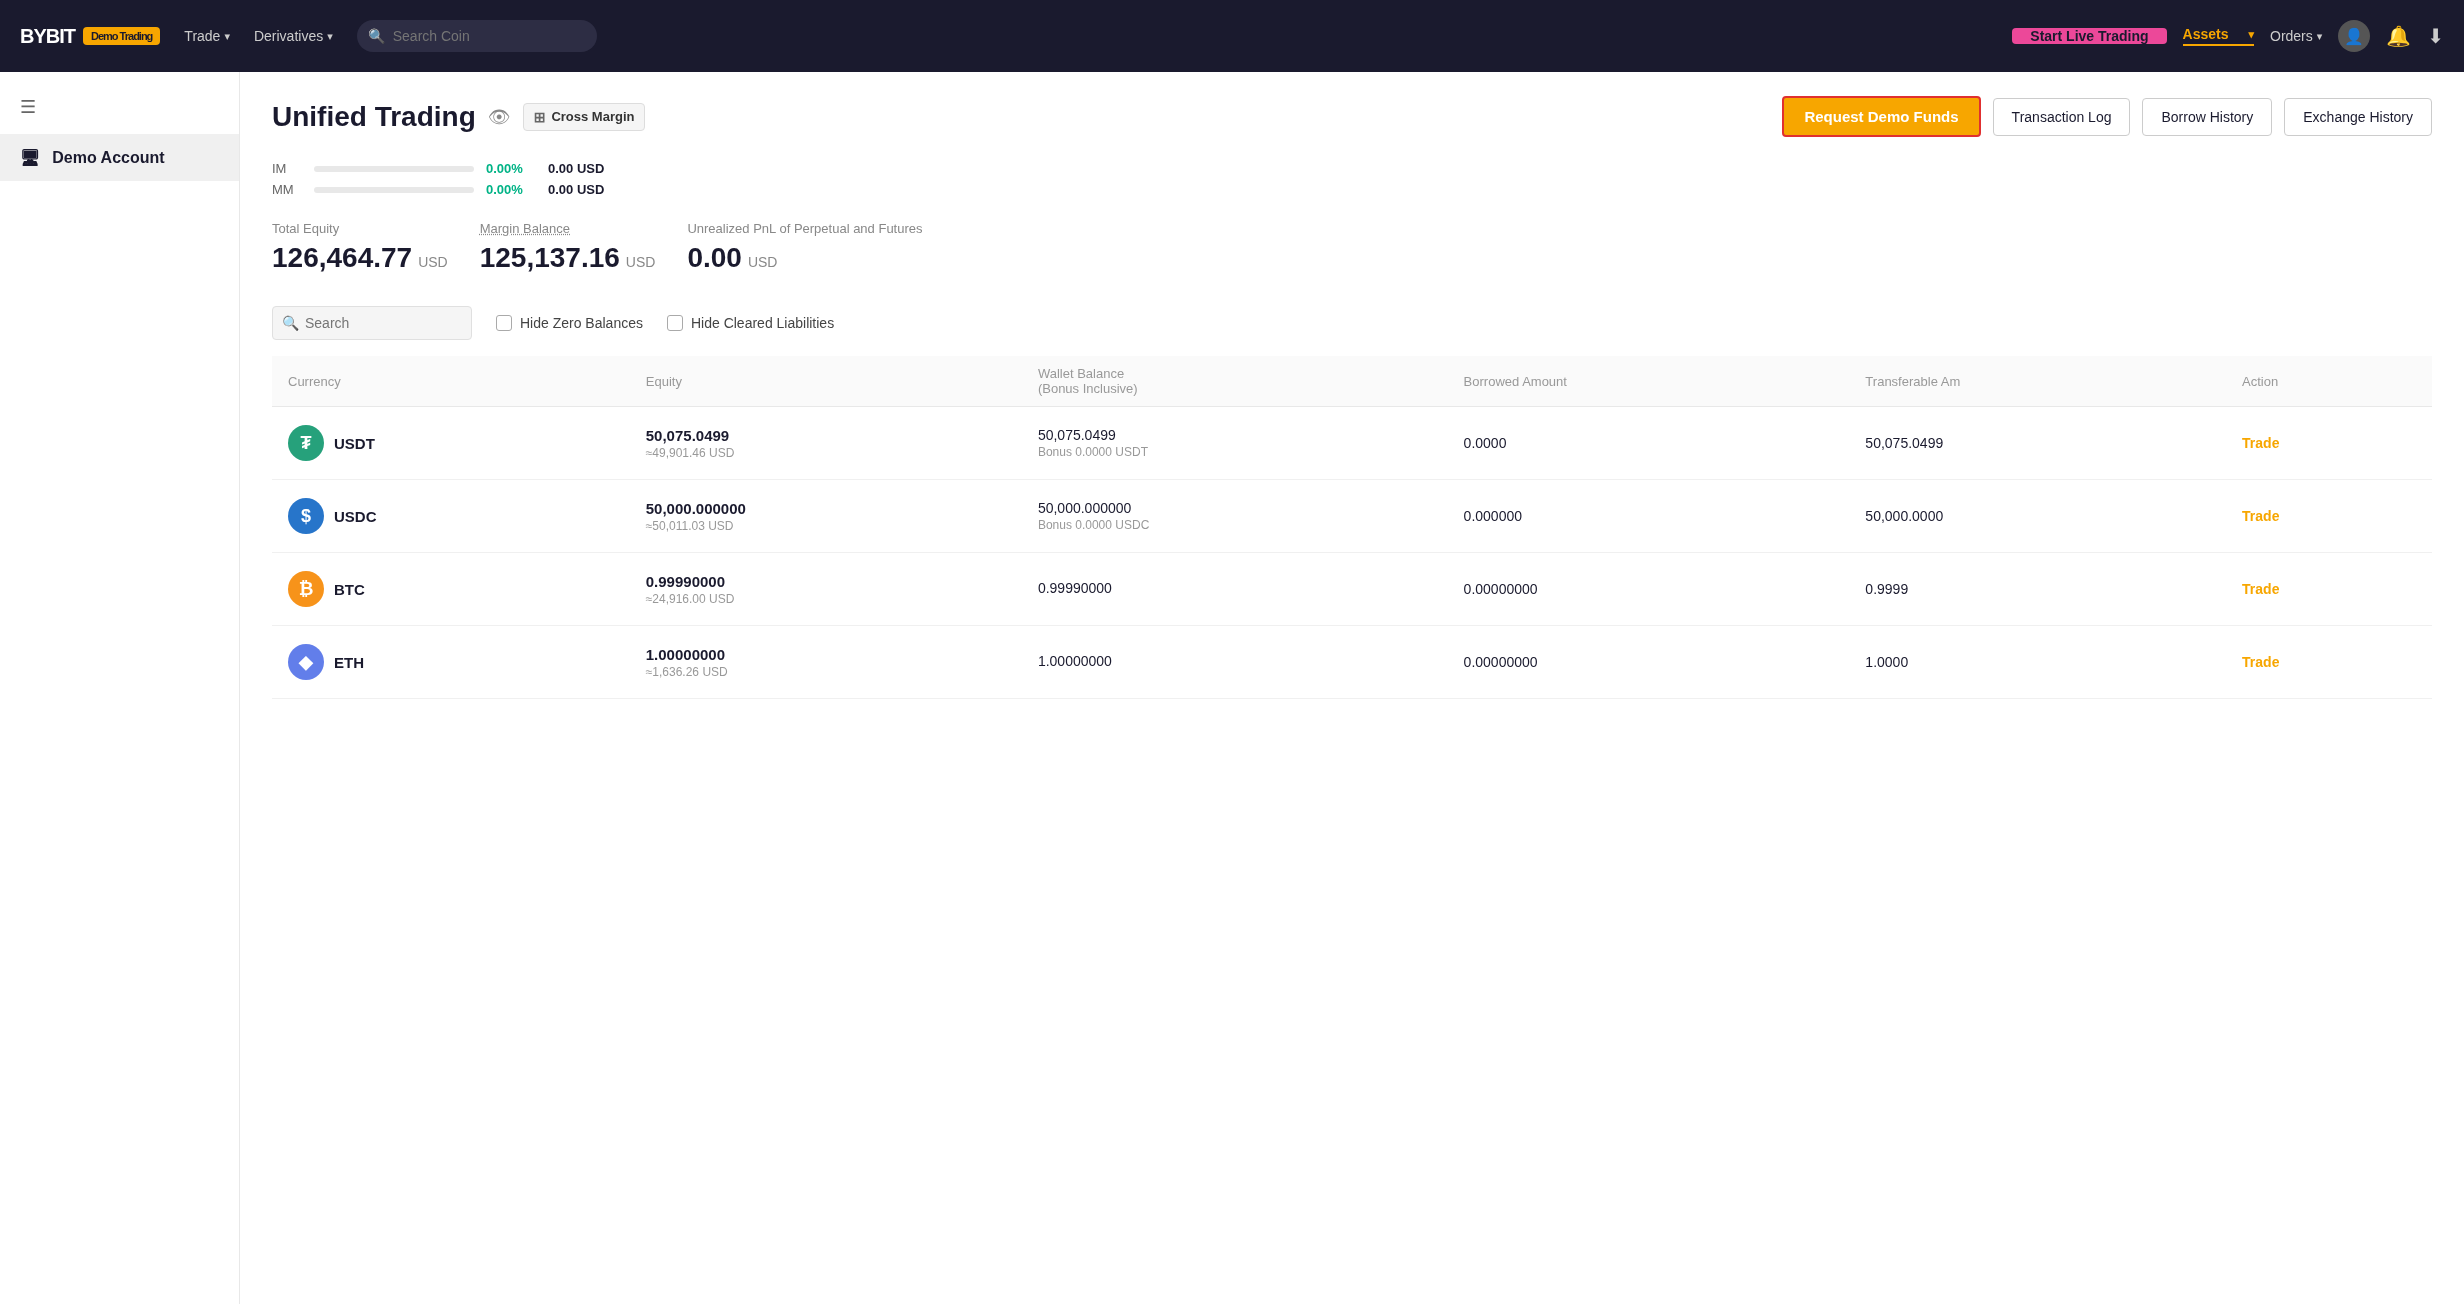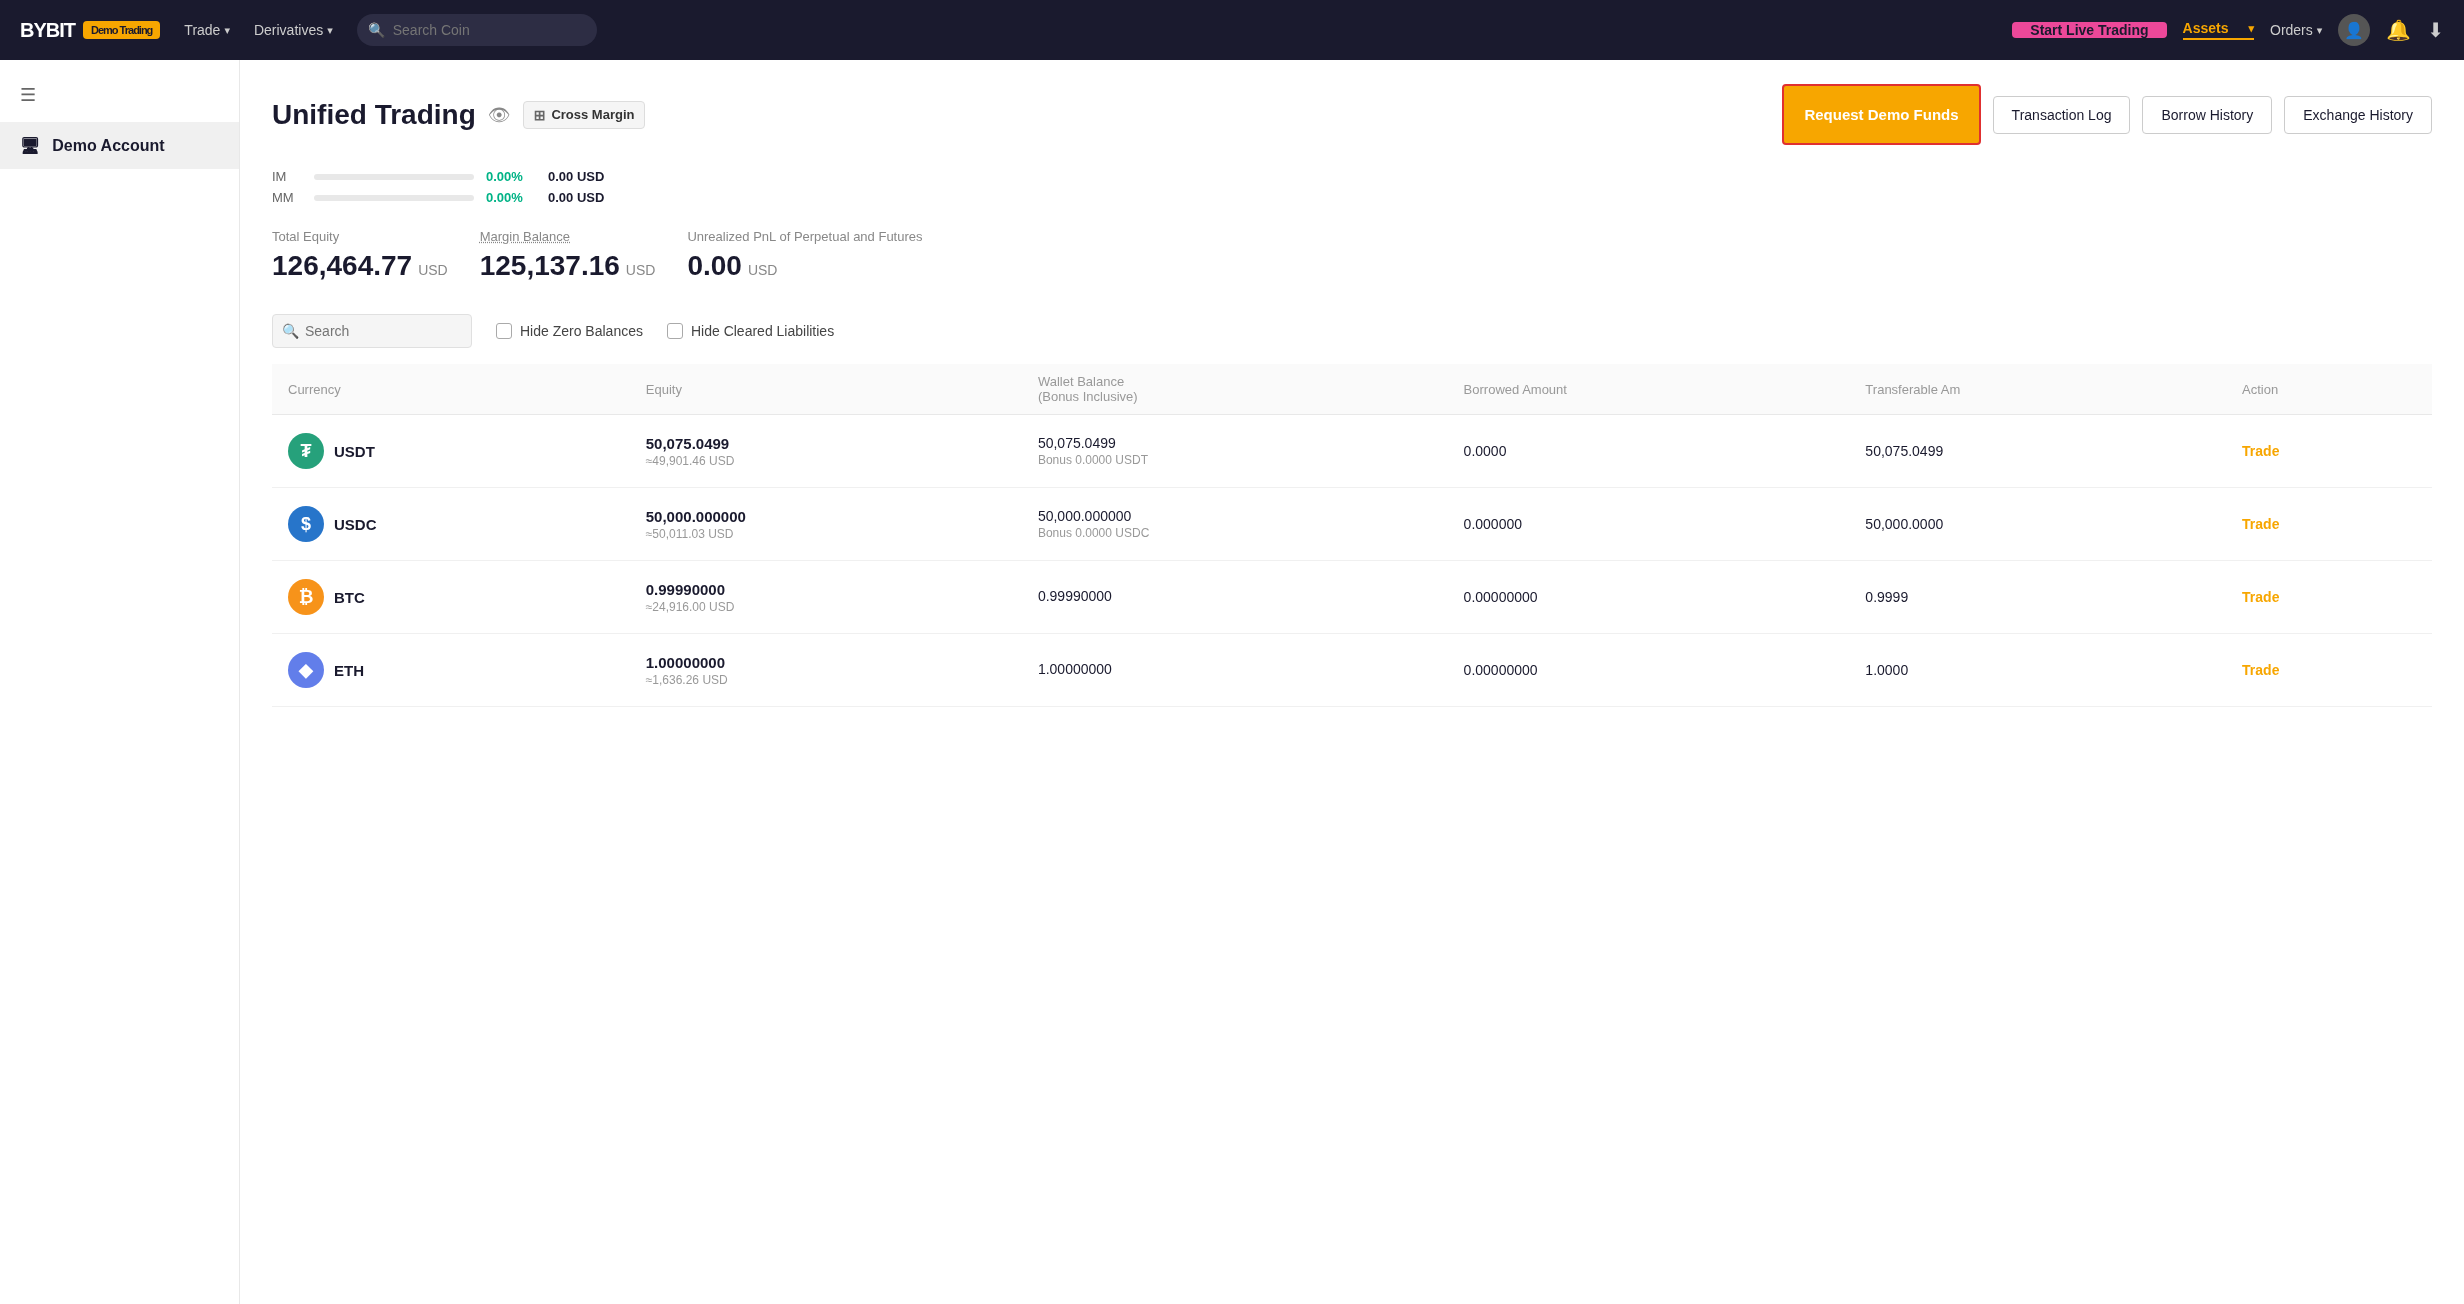--- a/index.html
+++ b/index.html
@@ -3,21 +3,21 @@
   <meta charset="utf-8">
   <style>
     * { margin: 0; padding: 0; box-sizing: border-box; }
     body { font-family: -apple-system, BlinkMacSystemFont, 'Segoe UI', sans-serif; background: #f5f5f5; min-width: 1232px; }
 
     
     .navbar {
       background: #1a1a2e;
       display: flex;
       align-items: center;
-      height: 60px;
+      height: 72px;
       padding: 0 20px;
       gap: 24px;
       position: sticky;
       top: 0;
       z-index: 100;
     }
     .bybit-logo {
       font-size: 22px;
       font-weight: 900;
       color: #fff;
@@ -199,21 +199,21 @@
     .header-actions {
       display: flex;
       align-items: center;
       gap: 12px;
     }
     .request-demo-btn {
       background: #f7a600;
       color: #fff;
       border: 2px solid #e03030;
       border-radius: 4px;
-      padding: 20px 20px;
+      padding: 10px 20px;
       font-size: 15px;
       font-weight: 600;
       cursor: pointer;
       white-space: nowrap;
     }
     .action-btn-outline {
       background: #fff;
       color: #1a1a2e;
       border: 1px solid #ccc;
       border-radius: 4px;

